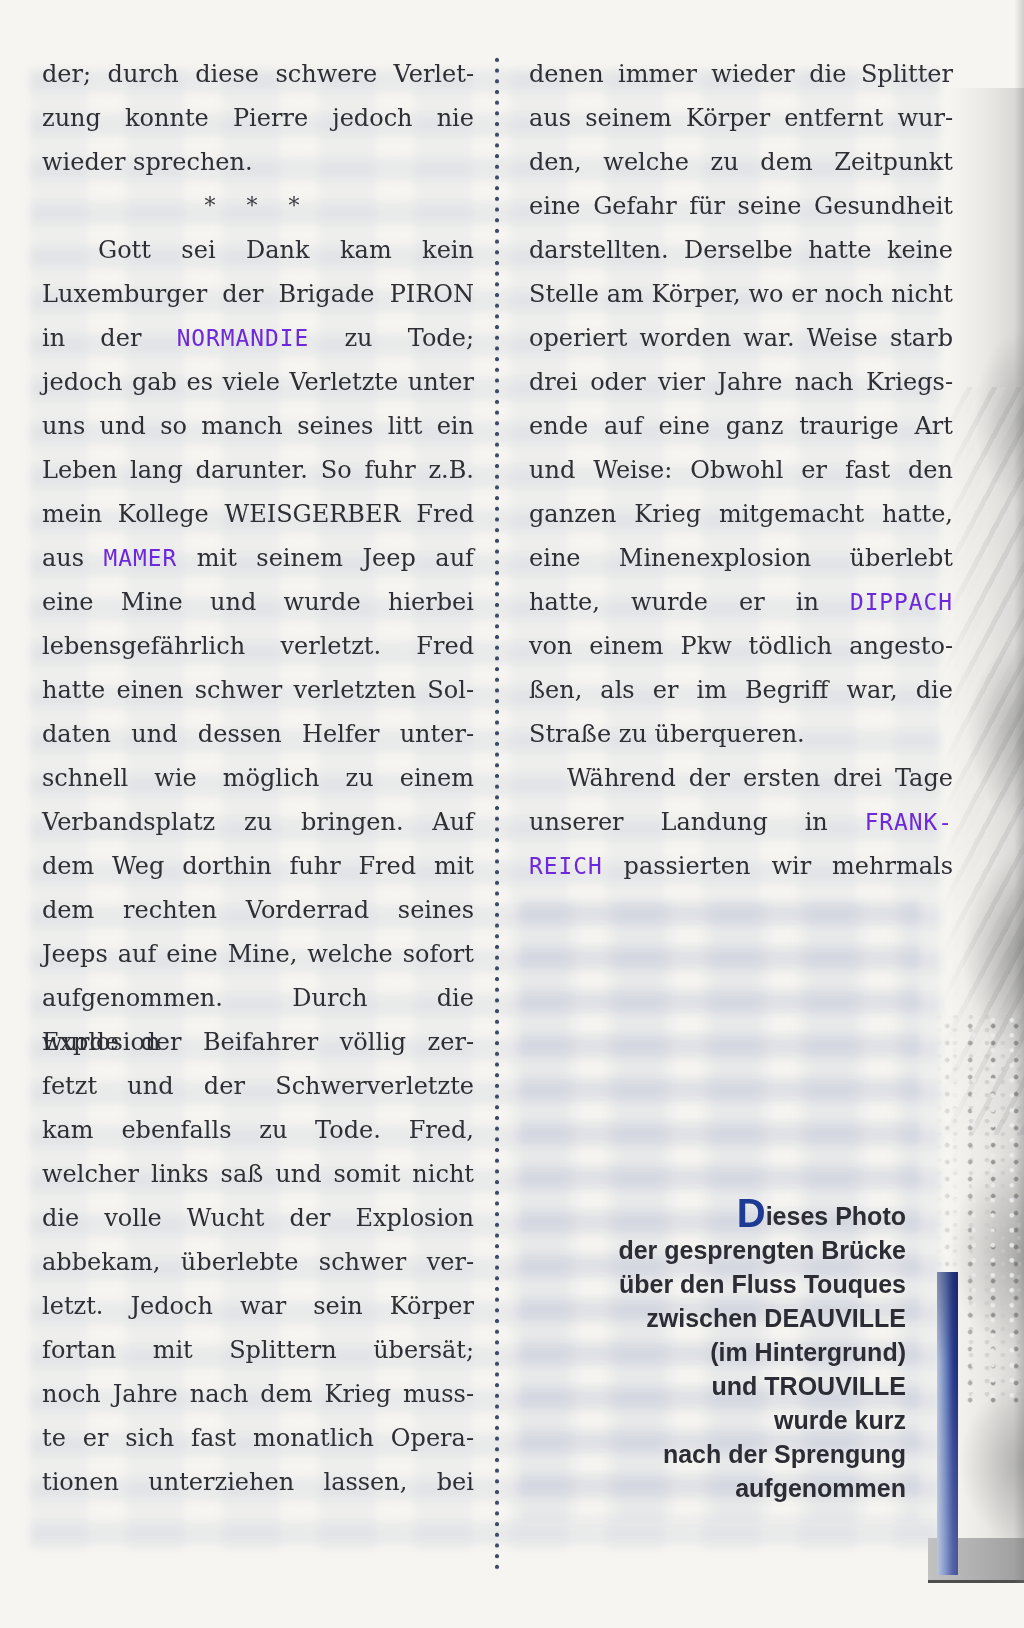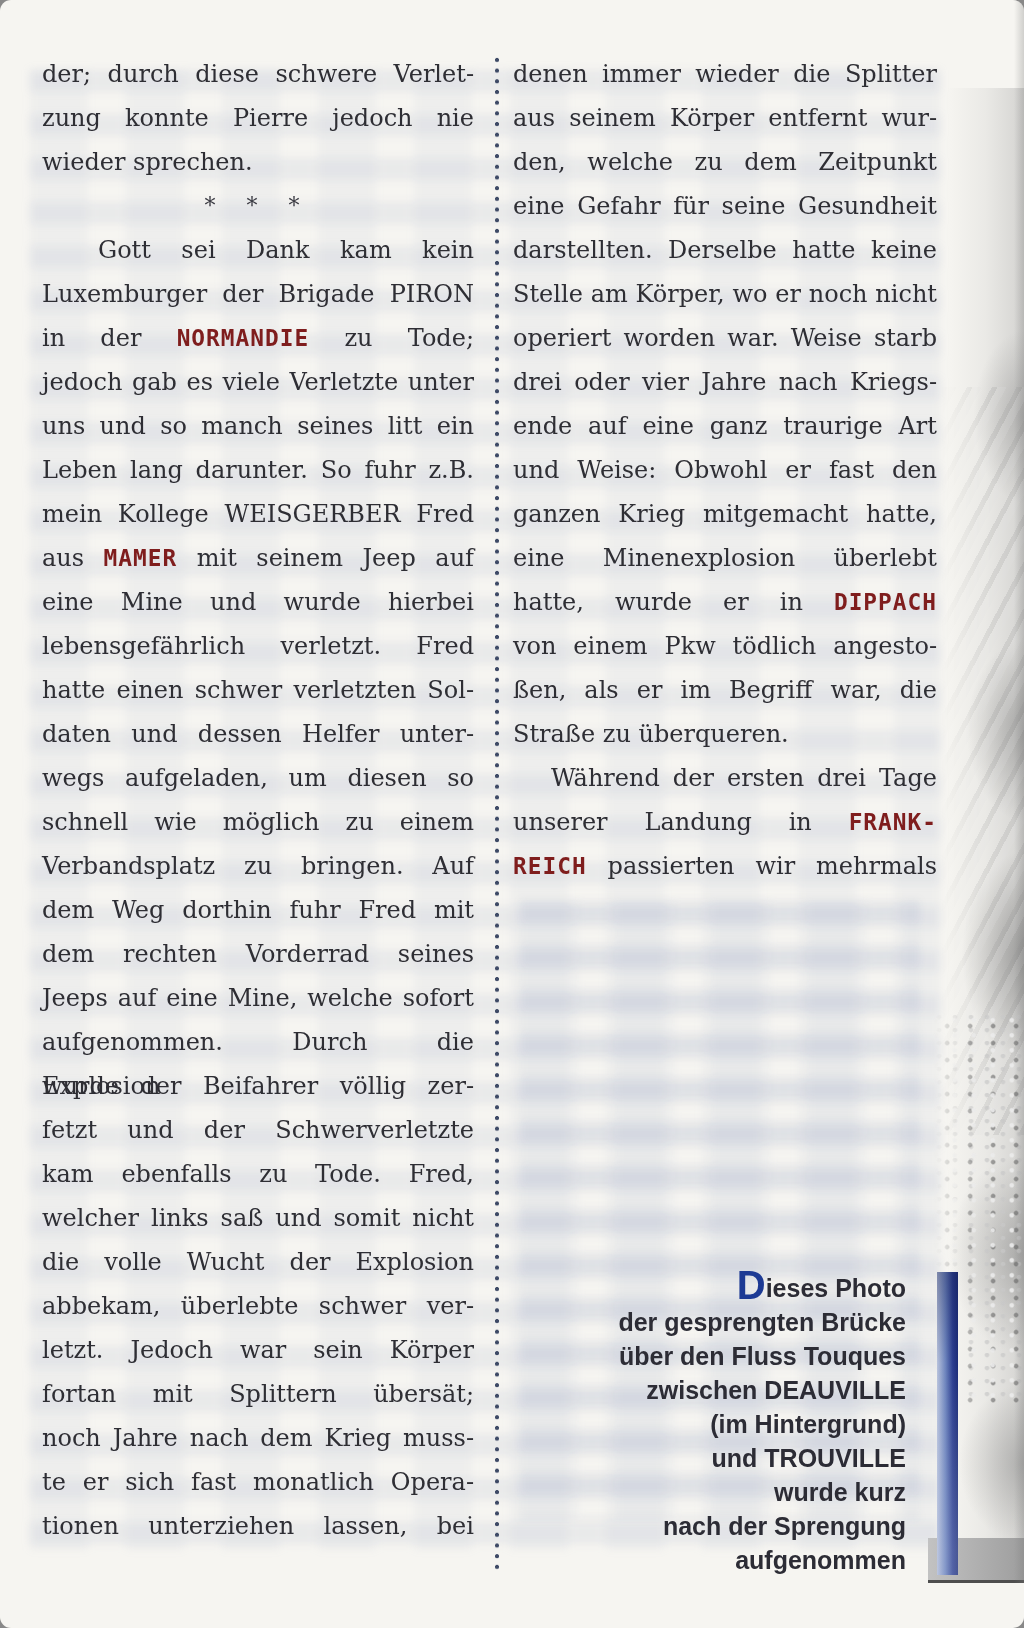--- a/index.html
+++ b/index.html
@@ -1,20 +1,19 @@
 <!DOCTYPE html>
 <html><head>
 <meta charset="utf-8">
 <style>
   html,body { margin:0; padding:0; background:#888; }
   .page {
     position:relative; width:1024px; height:1628px;
     background:#f6f5f1; overflow:hidden;
     font-family:"DejaVu Serif", serif;
-    border-radius:11px;
   }
 
   
   .bleed {
     position:absolute; z-index:1; pointer-events:none;
     background:
       repeating-linear-gradient(180deg,
         rgba(125,140,180,0.10) 0 22px, rgba(125,140,180,0) 22px 44px),
       repeating-linear-gradient(90deg,
         rgba(125,140,180,0.06) 0 58px, rgba(125,140,180,0) 58px 96px);
@@ -57,38 +56,38 @@
     border-bottom:3px solid #4e4e4e;
   }
   .edge-shadow {
     position:absolute; z-index:3; right:0; top:0; width:10px; height:1583px;
     background:linear-gradient(to left, rgba(120,120,120,0.30), rgba(120,120,120,0));
   }
 
   
   .col { position:absolute; z-index:4; top:52px; color:#2e2e34; font-size:24px; }
   .col-left  { left:42px;  width:432px; }
-  .col-right { left:513px; width:424px; }
+  .col-right { left:529px; width:424px; }
   .line { height:44px; line-height:44px; text-align:justify; text-align-last:justify; }
   .line.nj { text-align-last:left; }
   .line.stars { text-align:center; text-align-last:center; letter-spacing:12px;
                 font-size:22px; color:#3a3a42; }
-  .hl { font-family:"DejaVu Sans Mono", monospace; font-weight:bold;
-        color:#7f1d1d; font-size:0.95em; letter-spacing:1px; }
+  .hl { font-family:"DejaVu Sans Mono", monospace; font-weight:normal;
+        color:#6d28d9; font-size:0.95em; letter-spacing:1px; }
 
   
   .separator {
     position:absolute; z-index:4; left:492px; top:55px; width:10px; height:1520px;
     background-image: radial-gradient(circle at 5px 5px, #3e4a66 1.7px, rgba(62,74,102,0) 2.4px);
     background-size:10px 10.7px; background-repeat:repeat-y;
   }
 
   
   .caption {
-    position:absolute; z-index:5; top:1266px; right:118px; width:420px;
+    position:absolute; z-index:5; top:1194px; right:118px; width:420px;
     text-align:right; font-family:"Liberation Sans", sans-serif; font-weight:bold;
     font-size:25px; line-height:34px; color:#2c2c35;
   }
   .cap-line { white-space:nowrap; }
   .cap-initial { font-size:40px; color:#1d3a94; position:relative; top:2px; }
   .caption-bar {
     position:absolute; z-index:5; left:937px; top:1272px; width:21px; height:303px;
     background:
       linear-gradient(to bottom, rgba(20,30,80,0.35), rgba(20,30,80,0) 30%, rgba(200,210,235,0.25) 92%),
       linear-gradient(to right, #b9c3dc, #6d84bd 40%, #2b3d8f 75%, #1c2c77);
@@ -114,21 +113,20 @@
       <div class="line">in der <span class="hl">NORMANDIE</span> zu Tode;</div>
       <div class="line">jedoch gab es viele Verletzte unter</div>
       <div class="line">uns und so manch seines litt ein</div>
       <div class="line">Leben lang darunter. So fuhr z.B.</div>
       <div class="line">mein Kollege WEISGERBER Fred</div>
       <div class="line">aus <span class="hl">MAMER</span> mit seinem Jeep auf</div>
       <div class="line">eine Mine und wurde hierbei</div>
       <div class="line">lebensgefährlich verletzt. Fred</div>
       <div class="line">hatte einen schwer verletzten Sol-</div>
       <div class="line">daten und dessen Helfer unter-</div>
-      <div class="line">wegs aufgeladen, um diesen so</div>
       <div class="line">schnell wie möglich zu einem</div>
       <div class="line">Verbandsplatz zu bringen. Auf</div>
       <div class="line">dem Weg dorthin fuhr Fred mit</div>
       <div class="line">dem rechten Vorderrad seines</div>
       <div class="line">Jeeps auf eine Mine, welche sofort</div>
       <div class="line">aufgenommen. Durch die Explosion</div>
       <div class="line">wurde der Beifahrer völlig zer-</div>
       <div class="line">fetzt und der Schwerverletzte</div>
       <div class="line">kam ebenfalls zu Tode. Fred,</div>
       <div class="line">welcher links saß und somit nicht</div>

